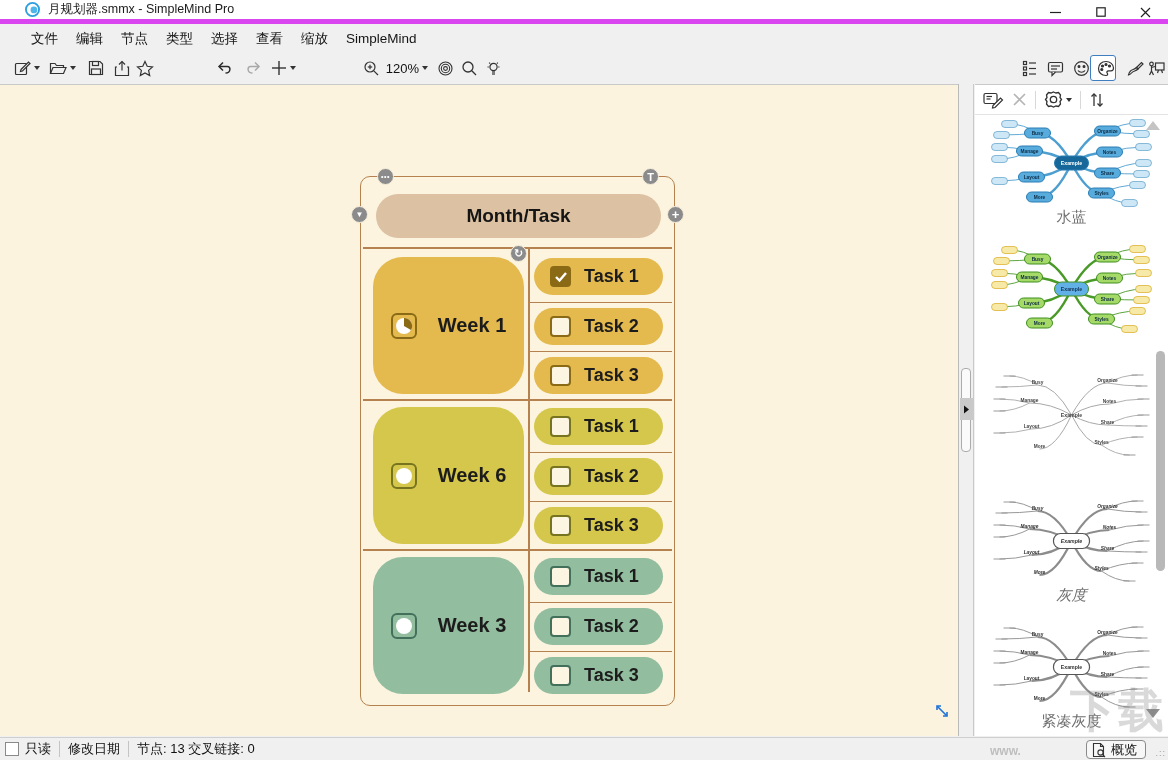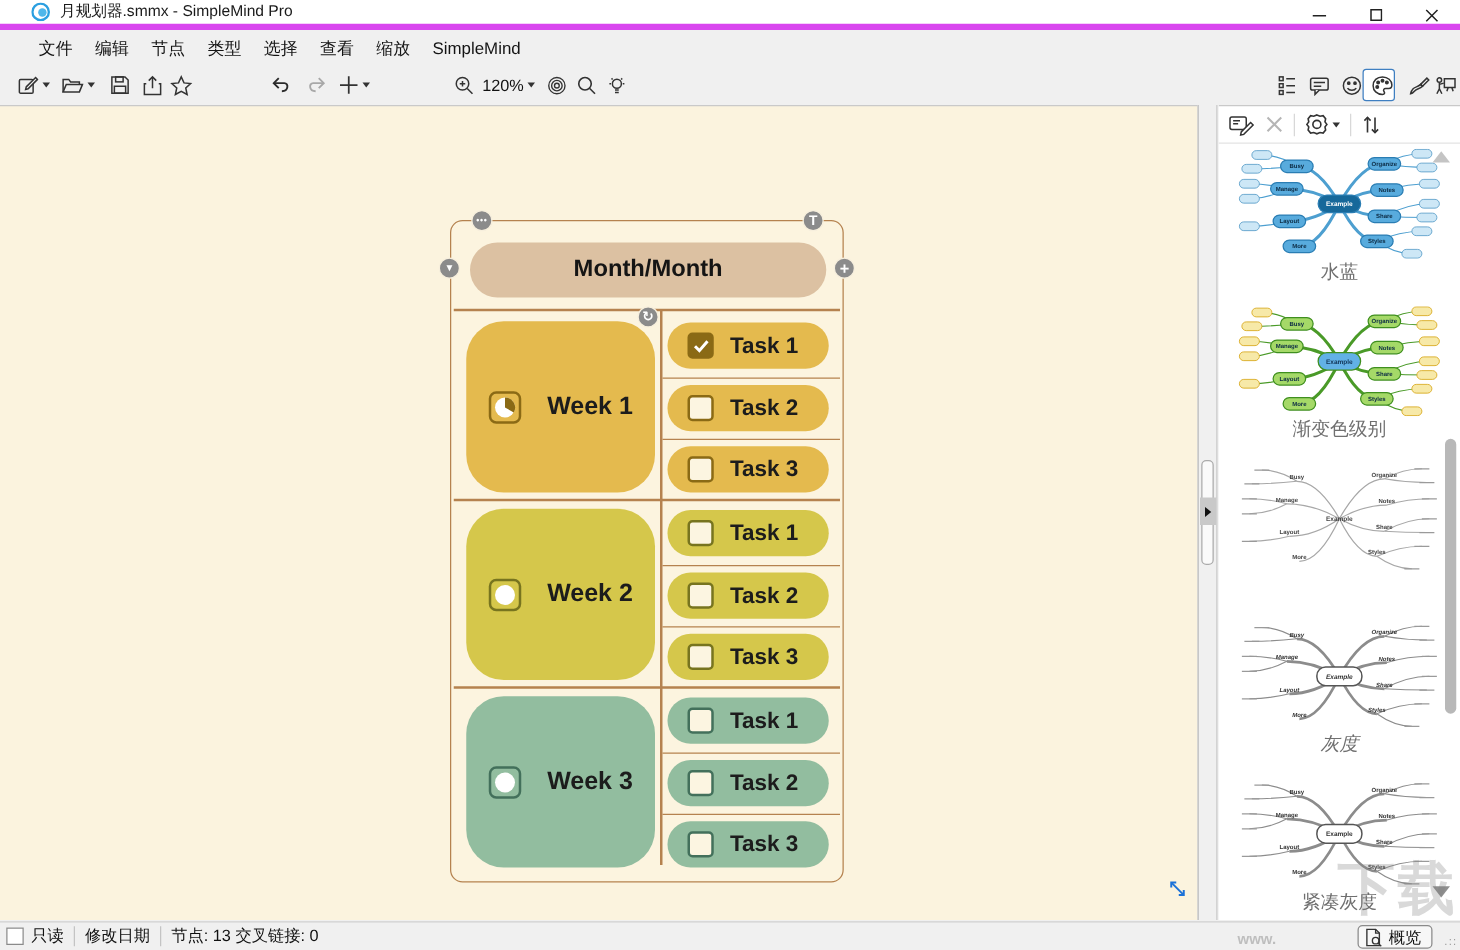--- a/index.html
+++ b/index.html
@@ -245,21 +245,21 @@
           <path d="M4.5 6 V11 M4.5 11 L2.5 15 M4.5 11 L6.5 15 M4.5 7.5 L8 6.5"></path>
         <rect x="8.5" y="3" width="8.5" height="7"></rect>
           <line x1="10.5" y1="13" x2="11.5" y2="10"></line>
           <line x1="15.5" y1="13" x2="14.5" y2="10"></line>
       </svg>
     </div>
   </div>
 
   <div class="canvas">
     <div class="mindmap">
-      <div class="mm-title">Month/Month</div>
+      <div class="mm-title">Month/Task</div>
 
       <div class="mm-line" style="left:2px;right:2px;top:70px;height:1.5px;"></div>
       <div class="mm-line" style="left:167px;top:71px;bottom:13px;width:1.5px;"></div>
       <div class="mm-line" style="left:2px;right:2px;top:222px;height:1.5px;"></div>
       <div class="mm-line" style="left:2px;right:2px;top:372px;height:1.5px;"></div>
       <div id="task-dividers">
           <div class="mm-line" style="left: 169px; right: 2px; height: 1.2px; top: 124.5px;"></div>
           <div class="mm-line" style="left: 169px; right: 2px; height: 1.2px; top: 174px;"></div>
           <div class="mm-line" style="left: 169px; right: 2px; height: 1.2px; top: 274.5px;"></div>
           <div class="mm-line" style="left: 169px; right: 2px; height: 1.2px; top: 324px;"></div>
@@ -298,21 +298,21 @@
           <div class="task-pill" style="top: 180px; background: rgb(228, 186, 78);">
             <div class="checkbox" style="border-color: rgb(138, 106, 21); background: rgb(252, 245, 225);"></div>
             <span class="task-label">Task 3</span>
           </div>
           <div class="week-block" style="top: 230px; background: rgb(213, 199, 75);">
             <div class="week-icon" style="border-color: rgb(119, 116, 31);">
               <svg width="18" height="18" viewBox="0 0 18 18">
                 <circle cx="9" cy="9" r="8" fill="#fff"></circle>
               </svg>
             </div>
-            <span class="week-label">Week 2</span>
+            <span class="week-label">Week 6</span>
           </div>
           <div class="task-pill" style="top: 231px; background: rgb(213, 199, 75);">
             <div class="checkbox" style="border-color: rgb(119, 116, 31); background: rgb(252, 245, 225);"></div>
             <span class="task-label">Task 1</span>
           </div>
           <div class="task-pill" style="top: 280.5px; background: rgb(213, 199, 75);">
             <div class="checkbox" style="border-color: rgb(119, 116, 31); background: rgb(252, 245, 225);"></div>
             <span class="task-label">Task 2</span>
           </div>
           <div class="task-pill" style="top: 330px; background: rgb(213, 199, 75);">
@@ -487,21 +487,20 @@
               <text x="116" y="13.8" font-size="4.8" font-weight="bold" fill="#0c2b44" text-anchor="middle">Organize</text>
               <rect x="105" y="28" width="26" height="10" rx="5" fill="#A5D968" stroke="#3F8F1F" stroke-width="1"></rect>
               <text x="118" y="34.8" font-size="4.8" font-weight="bold" fill="#0c2b44" text-anchor="middle">Notes</text>
               <rect x="103" y="49" width="26" height="10" rx="5" fill="#A5D968" stroke="#3F8F1F" stroke-width="1"></rect>
               <text x="116" y="55.8" font-size="4.8" font-weight="bold" fill="#0c2b44" text-anchor="middle">Share</text>
               <rect x="97" y="69" width="26" height="10" rx="5" fill="#A5D968" stroke="#3F8F1F" stroke-width="1"></rect>
               <text x="110" y="75.8" font-size="4.8" font-weight="bold" fill="#0c2b44" text-anchor="middle">Styles</text>
               <rect x="63" y="37" width="34" height="14" rx="7" fill="#62B1E6" stroke="#3F8F1F" stroke-width="1"></rect>
               <text x="80" y="46" font-size="5.2" font-weight="bold" fill="#123456" text-anchor="middle">Example</text>
             </svg></div>
-          <div class="style-label">渐变色级别</div>
         </div>
         <div class="style-item" style="top: 286px;">
           <div class="style-thumb"><svg viewBox="0 0 160 88" width="165" height="88" xmlns="http://www.w3.org/2000/svg">
               <path d="M80 44 Q63 14 46 14" stroke="#A8A8A8" stroke-width="1" fill="none"></path>
               <path d="M80 44 Q59 32 38 32" stroke="#A8A8A8" stroke-width="1" fill="none"></path>
               <path d="M80 44 Q60 58 40 58" stroke="#A8A8A8" stroke-width="1" fill="none"></path>
               <path d="M80 44 Q64 78 48 78" stroke="#A8A8A8" stroke-width="1" fill="none"></path>
               <path d="M80 44 Q98 12 116 12" stroke="#A8A8A8" stroke-width="1" fill="none"></path>
               <path d="M80 44 Q99 33 118 33" stroke="#A8A8A8" stroke-width="1" fill="none"></path>
               <path d="M80 44 Q98 54 116 54" stroke="#A8A8A8" stroke-width="1" fill="none"></path>

